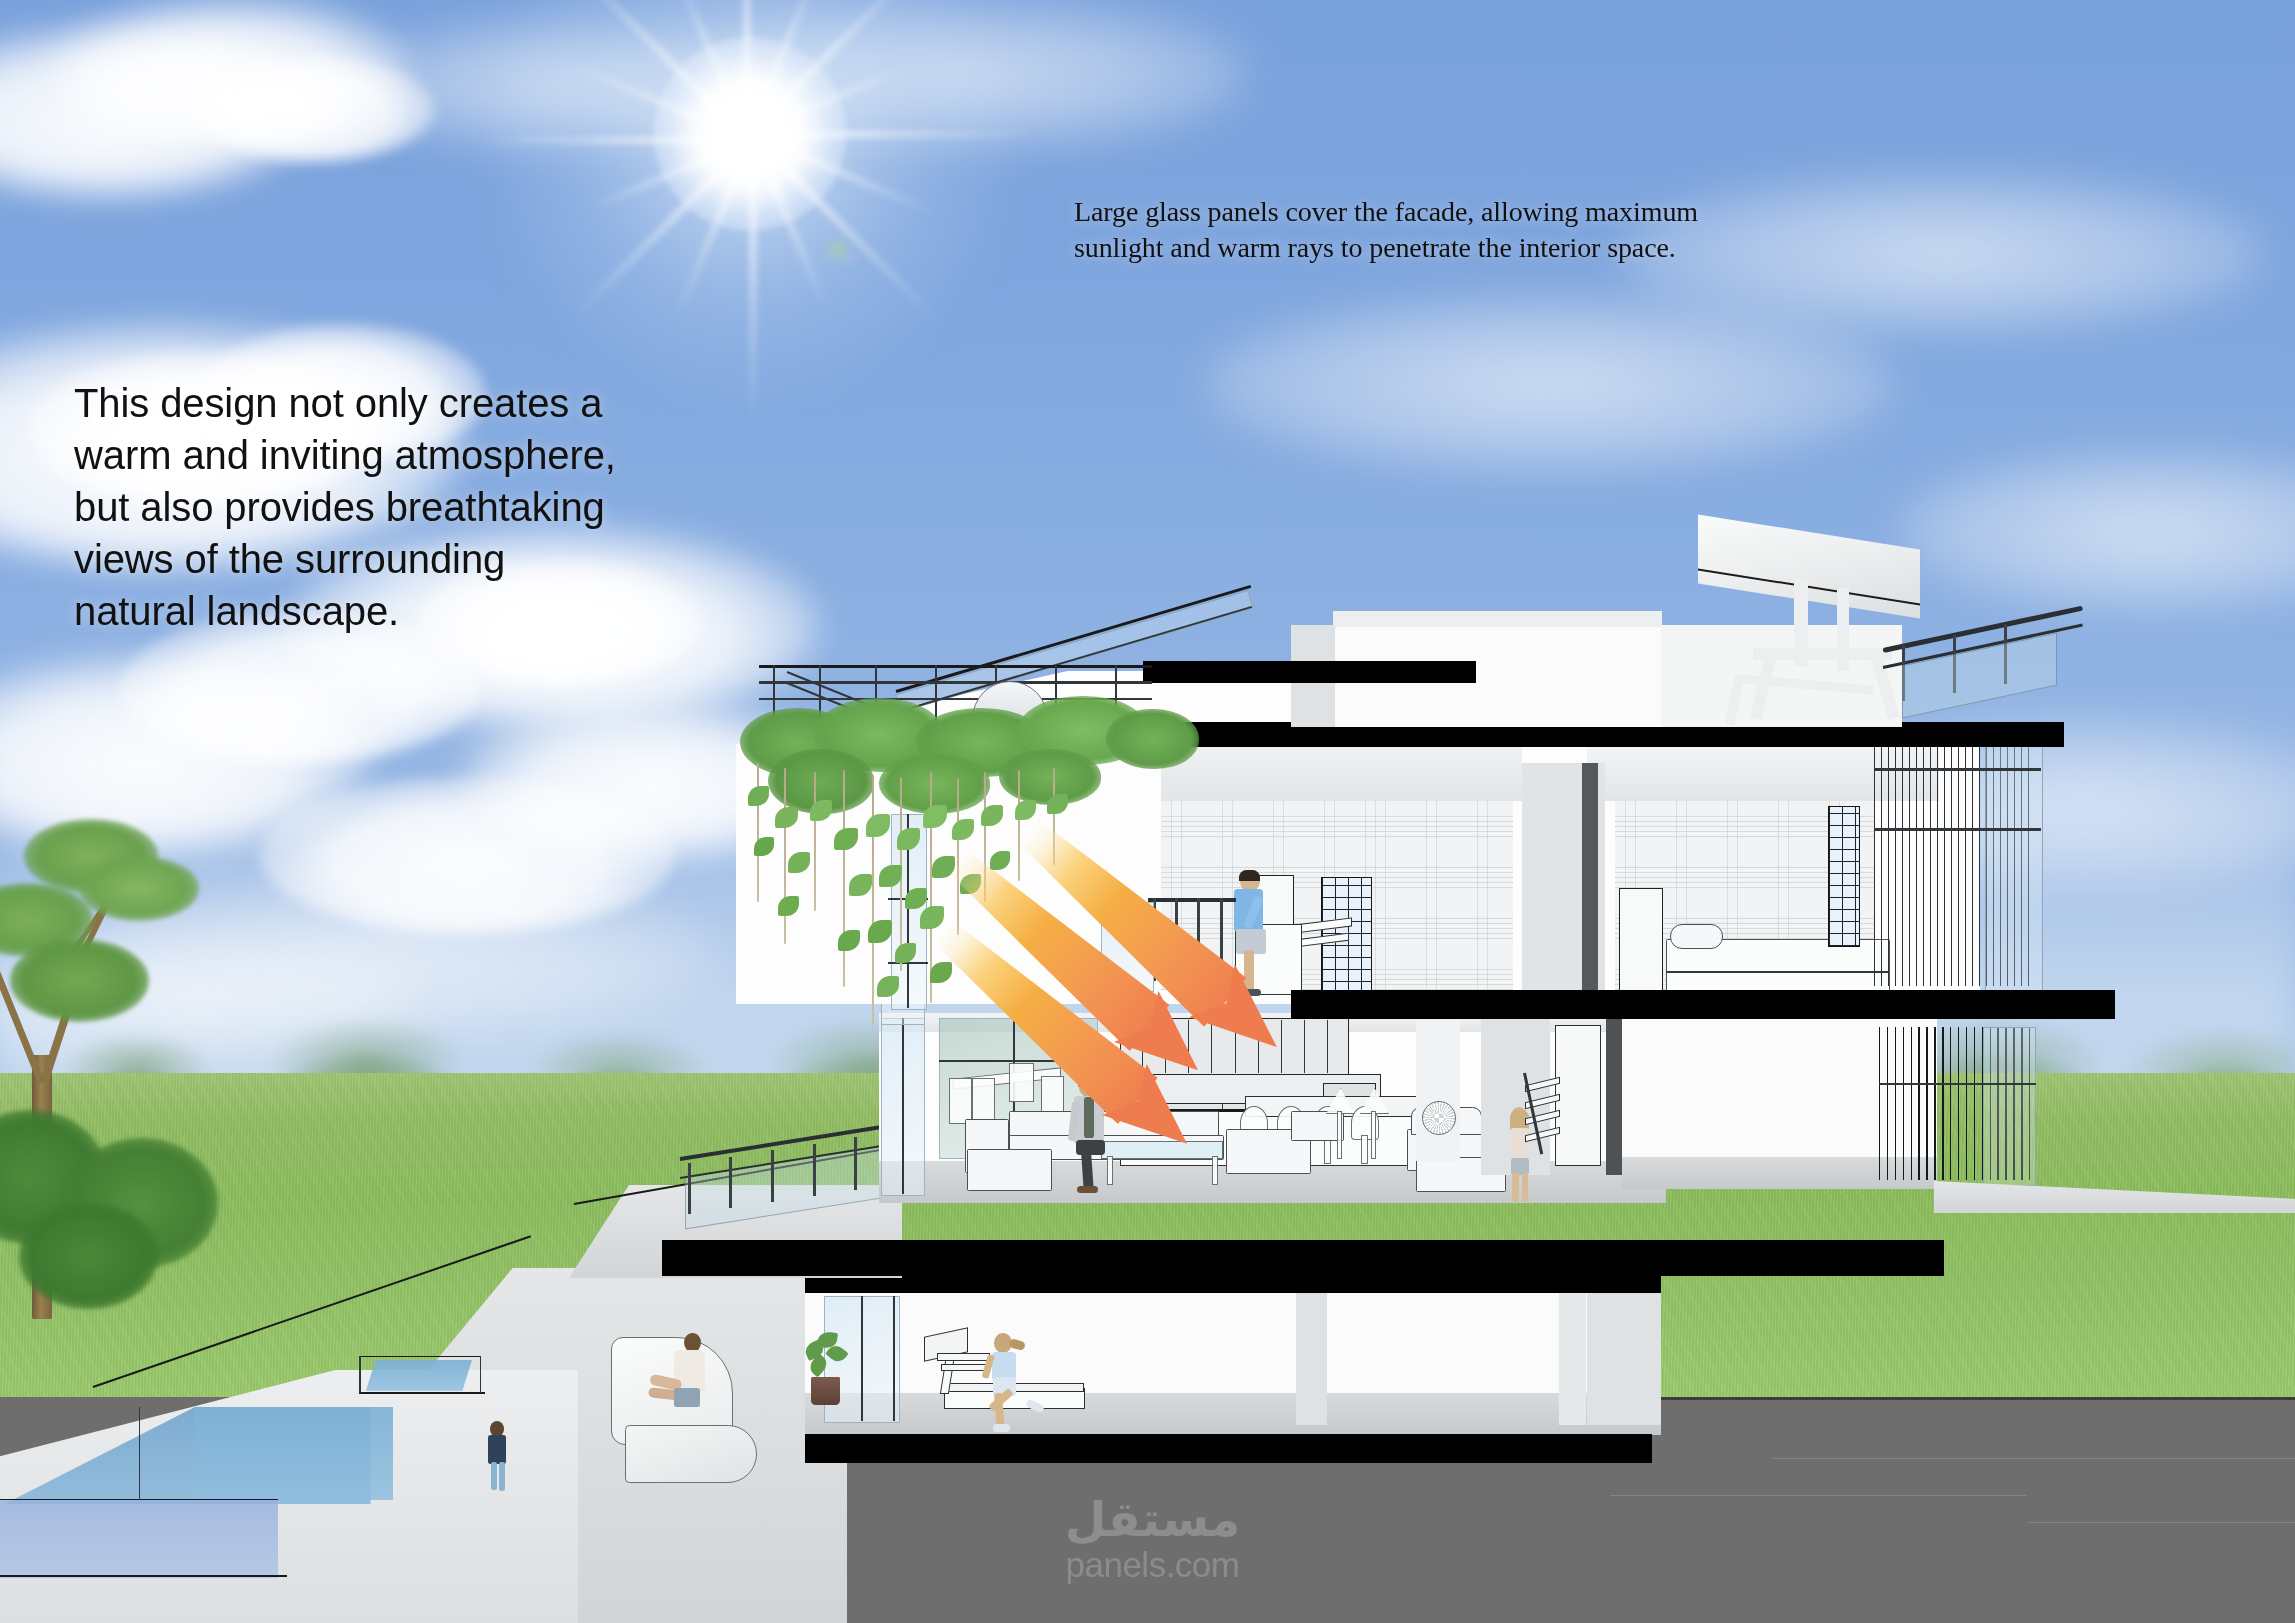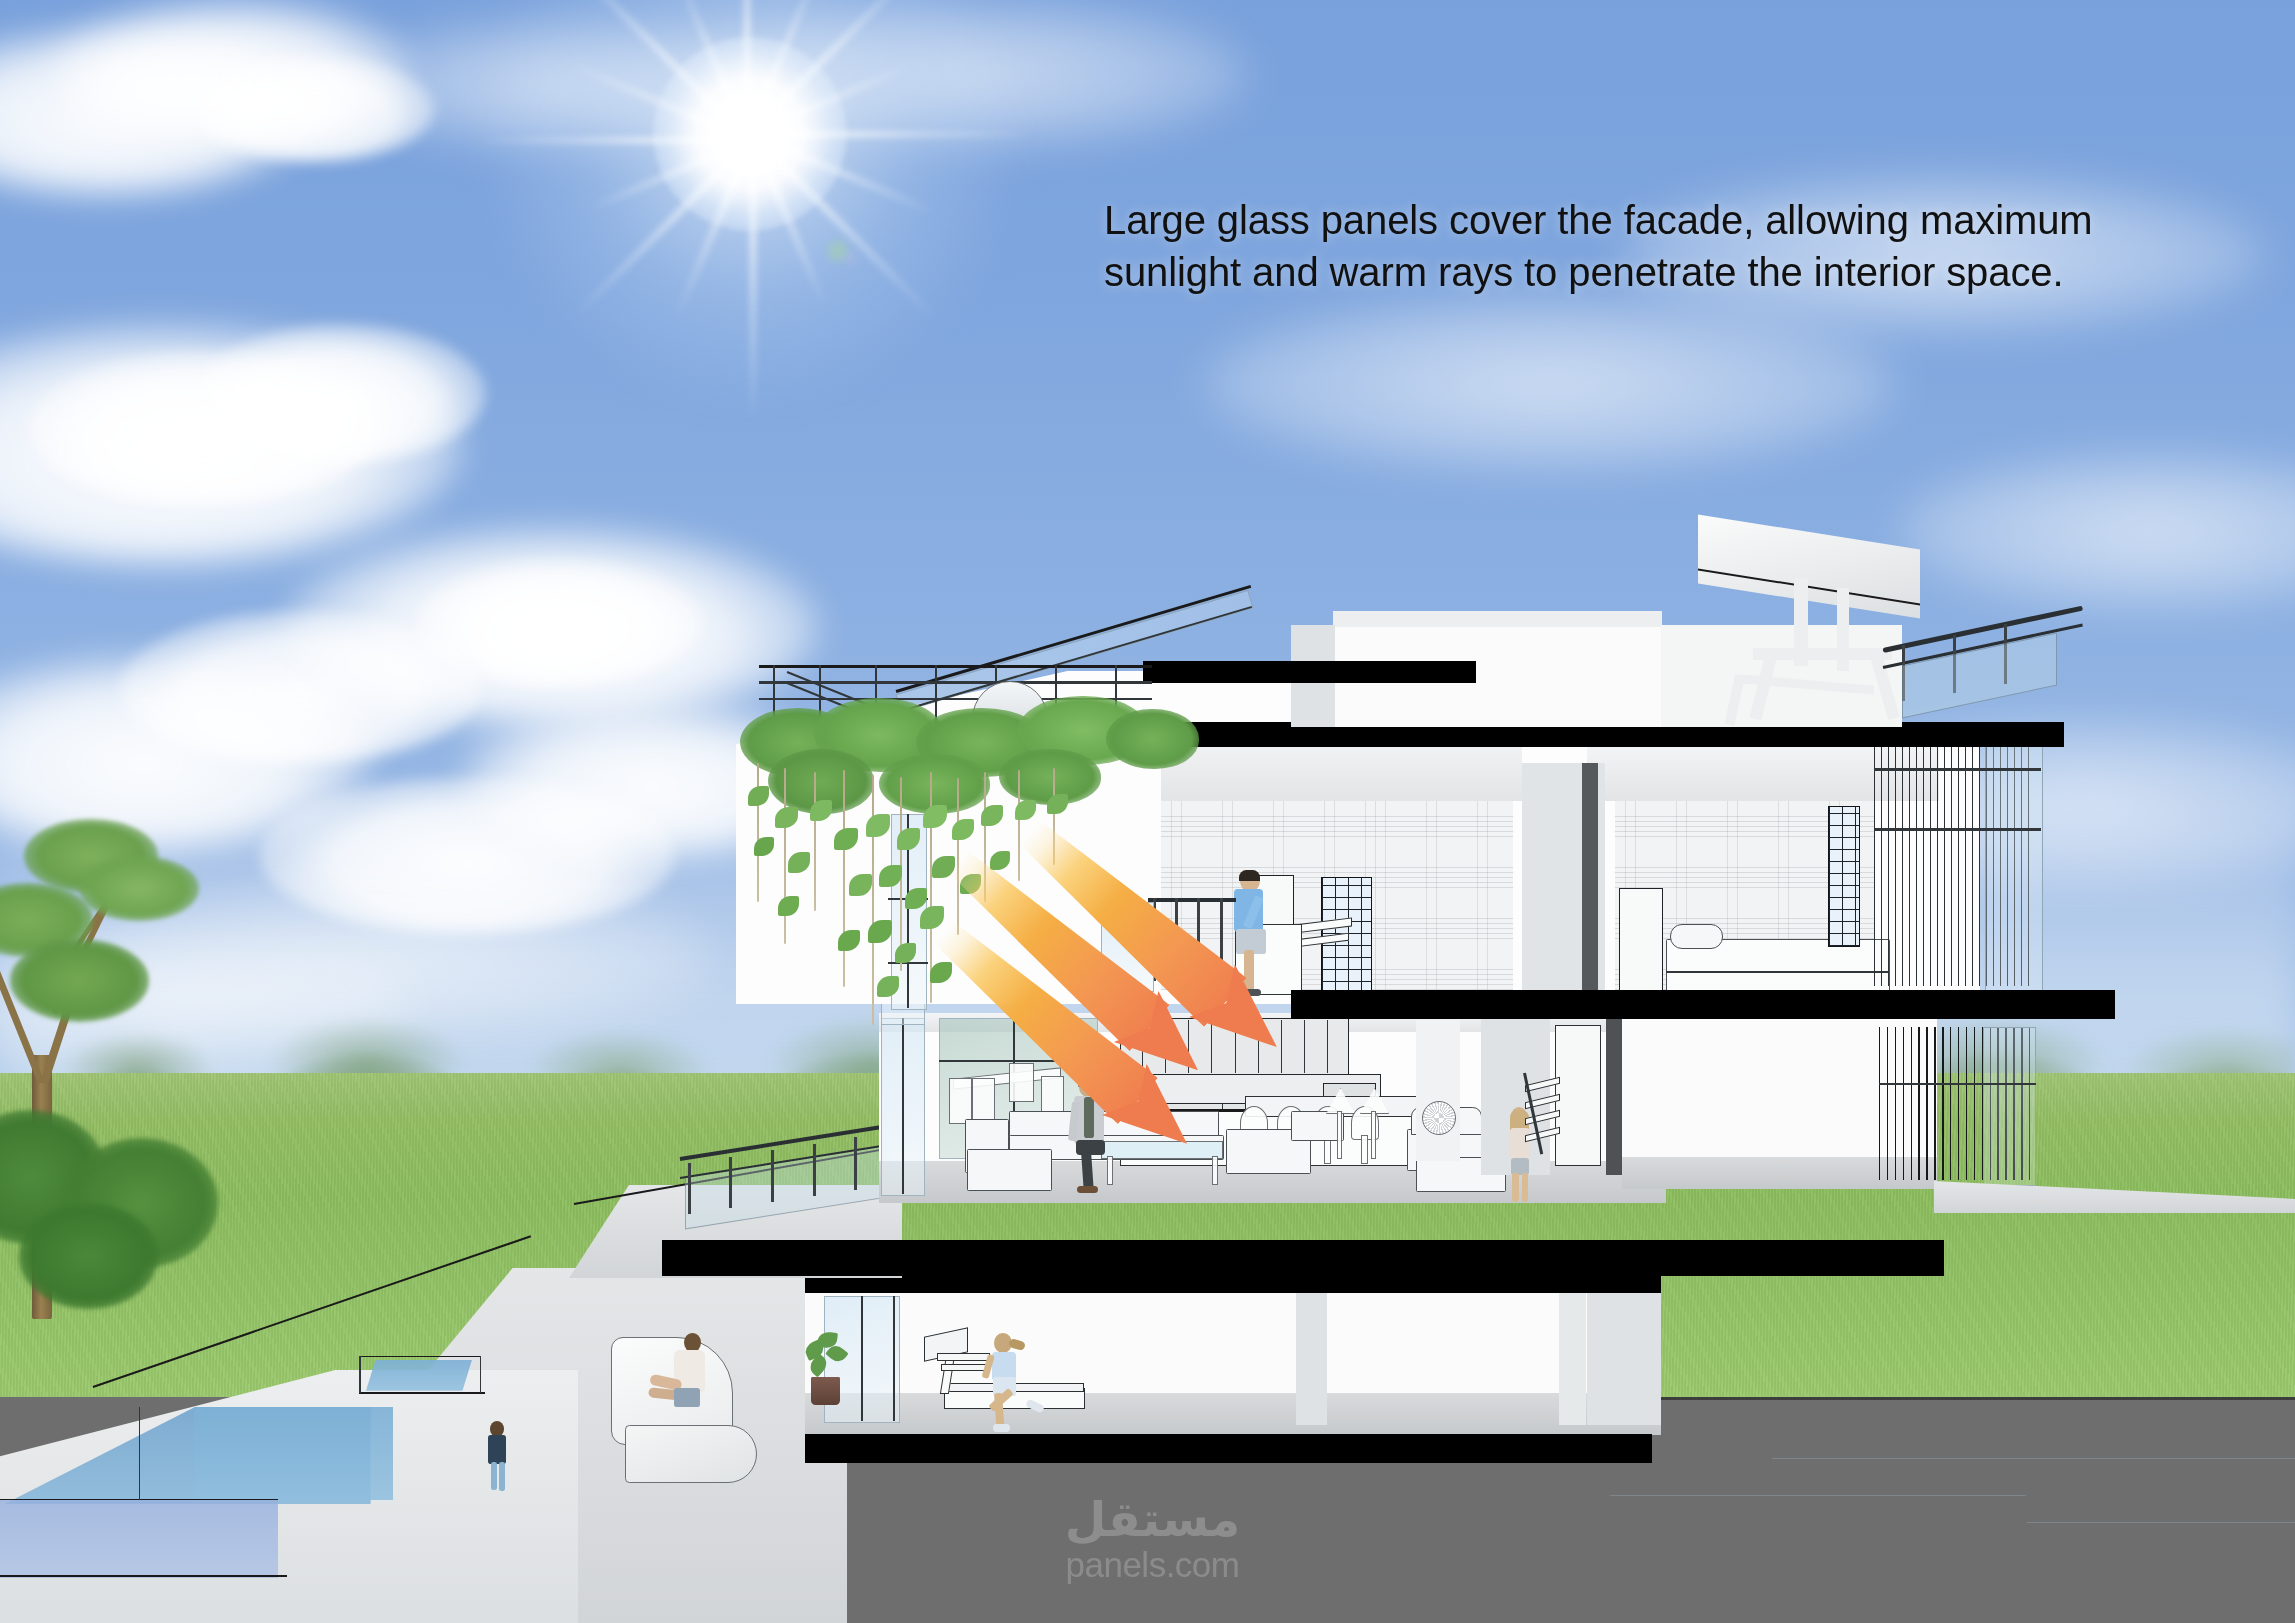--- a/index.html
+++ b/index.html
@@ -175,21 +175,21 @@
   
   .caption{
     position:absolute;color:#111;
     font-family:"Liberation Sans",sans-serif;
     font-weight:400;
     letter-spacing:-0.1px;
     line-height:1.30;
     white-space:pre-line;
     text-shadow:0 0 12px rgba(255,255,255,.45);
   }
-  #caption-facade{left:1104px;top:194px;font-size:40px;}
+  #caption-facade{left:1074px;top:194px;font-size:28px;font-family:Liberation Serif, serif;}
   #caption-design{left:74px;top:377px;font-size:40px;}
 
   
   .watermark{
     position:absolute;left:1009px;top:1495px;width:287px;
     text-align:center;opacity:.42;pointer-events:none;user-select:none;
   }
   .wm-ar{
     font-family:"DejaVu Sans",sans-serif;
     font-size:48px;color:#b9b9b9;line-height:1;direction:rtl;font-weight:700;
@@ -662,20 +662,25 @@
     <div class="arrow-head" style="left:236px;width:82px;height:68px;"></div>
   </div>
   <div class="arrowbox" style="left:944px;top:902px;width:324px;height:61px;transform:rotate(41deg);">
     <div class="arrow-shaft" style="width:257px;"></div>
     <div class="arrow-head" style="left:239px;width:83px;height:68px;"></div>
   </div>
 
   <div class="caption" id="caption-facade">Large glass panels cover the facade, allowing maximum
 sunlight and warm rays to penetrate the interior space.</div>
 
+  <div class="caption" id="caption-design">This design not only creates a
+warm and inviting atmosphere,
+but also provides breathtaking
+views of the surrounding
+natural landscape.</div>
 
   <div class="watermark">
     <div class="wm-ar">مستقل</div>
     <div class="wm-en">panels.com</div>
   </div>
 
 </div>
 
 
 </body></html>

